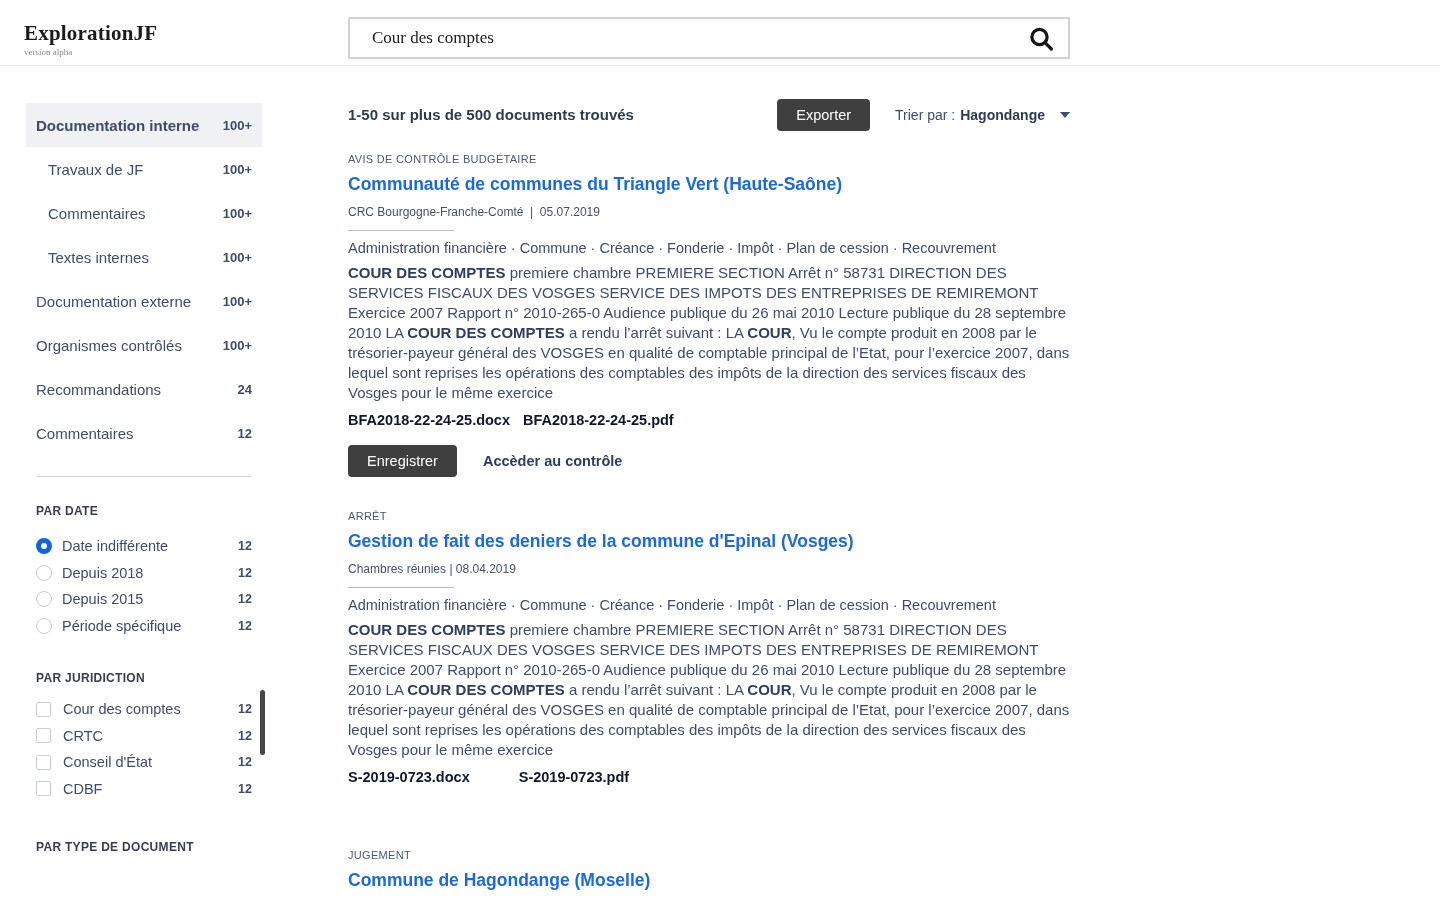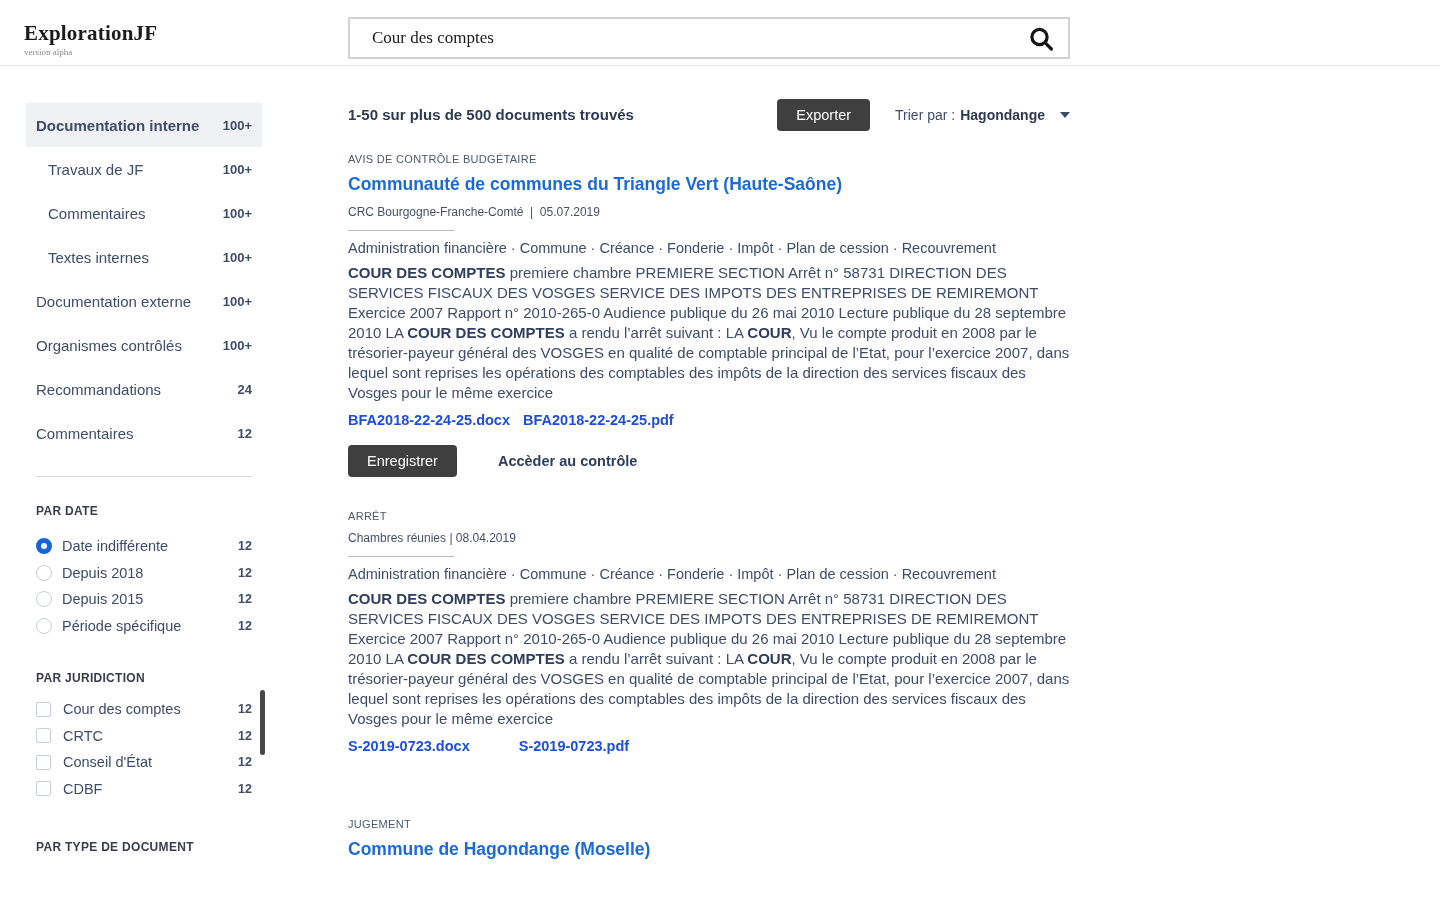--- a/index.html
+++ b/index.html
@@ -70,23 +70,23 @@
   .r-category { font-size:11px; color:#4a5872; letter-spacing:.3px; margin-bottom:9px; }
   .r-title { font-size:17.5px; font-weight:bold; color:#1b6ad6; margin-bottom:10px;
     cursor:pointer; }
   .r-meta { font-size:12px; color:#44506a; }
   .r-divider { width:106px; height:1px; background:#b3bdcb; margin-top:11px; }
   .r-tags { font-size:14.5px; margin-top:9px; color:#3e4c6a; }
   .r-snippet { font-size:15px; line-height:20px; margin-top:7px; color:#3e4c6a; }
   .r-snippet .b { font-weight:bold; color:#2f3e5c; }
   .r-files { display:flex; gap:13px; margin-top:9px; }
   .result:nth-child(2) .r-files { gap:49px; }
-  .file-link { font-size:14.5px; font-weight:bold; color:#1d4ed8; text-decoration:none;
+  .file-link { font-size:14.5px; font-weight:bold; color:#0f172a; text-decoration:none;
     cursor:pointer;text-align:right; }
-  .r-actions { display:flex; align-items:center; gap:41px; margin-top:17px; }
+  .r-actions { display:flex; align-items:center; gap:26px; margin-top:17px; }
   .btn-text { background:none; border:none; font-family:inherit; font-size:14.5px;
     font-weight:bold; color:#2f3e5c; cursor:pointer; padding:8px 0; }
 </style>
 </head>
 <body>
 
 <div class="topbar">
   <div class="logo">
     <div class="logo-title">ExplorationJF</div>
     <div class="logo-sub">version alpha</div>
@@ -215,20 +215,21 @@
           <a class="file-link">BFA2018-22-24-25.docx</a>
           <a class="file-link">BFA2018-22-24-25.pdf</a>
         </div>
         <div class="r-actions">
           <button class="btn-dark">Enregistrer</button>
           <button class="btn-text">Accèder au contrôle</button>
         </div>
       </article>
       <article class="result">
         <div class="r-category">ARRÊT</div>
+        <h3 class="r-title">Gestion de fait des deniers de la commune d'Epinal (Vosges)</h3>
         <div class="r-meta">Chambres réunies | 08.04.2019</div>
         <div class="r-divider"></div>
         <div class="r-tags">Administration financière · Commune · Créance · Fonderie · Impôt · Plan de cession · Recouvrement</div>
         <p class="r-snippet"><span class="b">COUR DES COMPTES</span><span> premiere chambre PREMIERE SECTION Arrêt n° 58731 DIRECTION DES SERVICES FISCAUX DES VOSGES SERVICE DES IMPOTS DES ENTREPRISES DE REMIREMONT Exercice 2007 Rapport n° 2010-265-0 Audience publique du 26 mai 2010 Lecture publique du 28 septembre 2010 LA </span><span class="b">COUR DES COMPTES</span><span> a rendu l’arrêt suivant : LA </span><span class="b">COUR</span><span>, Vu le compte produit en 2008 par le trésorier-payeur général des VOSGES en qualité de comptable principal de l’Etat, pour l’exercice 2007, dans lequel sont reprises les opérations des comptables des impôts de la direction des services fiscaux des Vosges pour le même exercice</span></p>
         <div class="r-files">
           <a class="file-link">S-2019-0723.docx</a>
           <a class="file-link">S-2019-0723.pdf</a>
         </div>
       </article>
       <article class="result">

